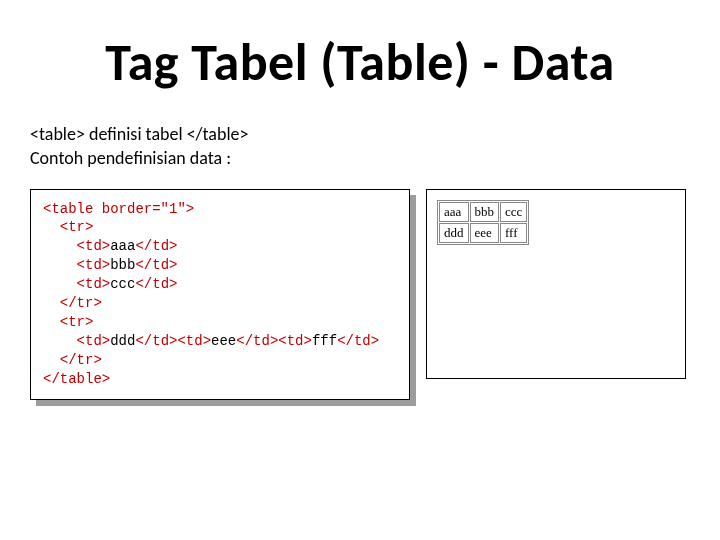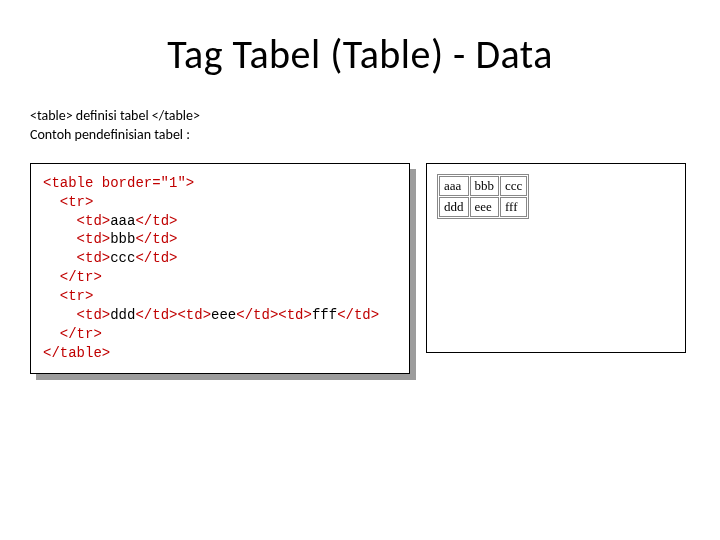--- a/index.html
+++ b/index.html
@@ -5,28 +5,28 @@
   html,body{margin:0;padding:0}
   body{
     width:720px;height:540px;
     background:#fff;
     font-family:Calibri,Arial,sans-serif;
     color:#000;
     box-sizing:border-box;
     padding:18px 30px;
   }
   h1{
-    font-size:40px;
-    font-weight:400;
+    font-size:52px;
+    font-weight:700;
     text-align:center;
     margin:12px 0 28px 0;
     letter-spacing:0.5px;
   }
   .para{
-    font-size:14px;
+    font-size:18px;
     line-height:1.35;
     margin-bottom:18px;
   }
   .row{
     display:flex;
     gap:16px;
     align-items:flex-start;
   }
   .codebox{
     position:relative;
@@ -72,21 +72,21 @@
     font-size:13px;
   }
 </style>
 </head>
 <body>
 
 <h1>Tag Tabel (Table) - Data</h1>
 
 <div class="para">
   <div>&lt;table&gt; definisi tabel &lt;/table&gt;</div>
-  <div>Contoh pendefinisian tabel :</div>
+  <div>Contoh pendefinisian data :</div>
 </div>
 
 <div class="row">
   <div class="codebox">
     <div class="shadow"></div>
     <pre><span class="tag">&lt;table border="1"&gt;</span>
 <span class="tag">  &lt;tr&gt;</span>
 <span class="tag">    &lt;td&gt;</span><span class="cell">aaa</span><span class="tag">&lt;/td&gt;</span>
 <span class="tag">    &lt;td&gt;</span><span class="cell">bbb</span><span class="tag">&lt;/td&gt;</span>
 <span class="tag">    &lt;td&gt;</span><span class="cell">ccc</span><span class="tag">&lt;/td&gt;</span>

